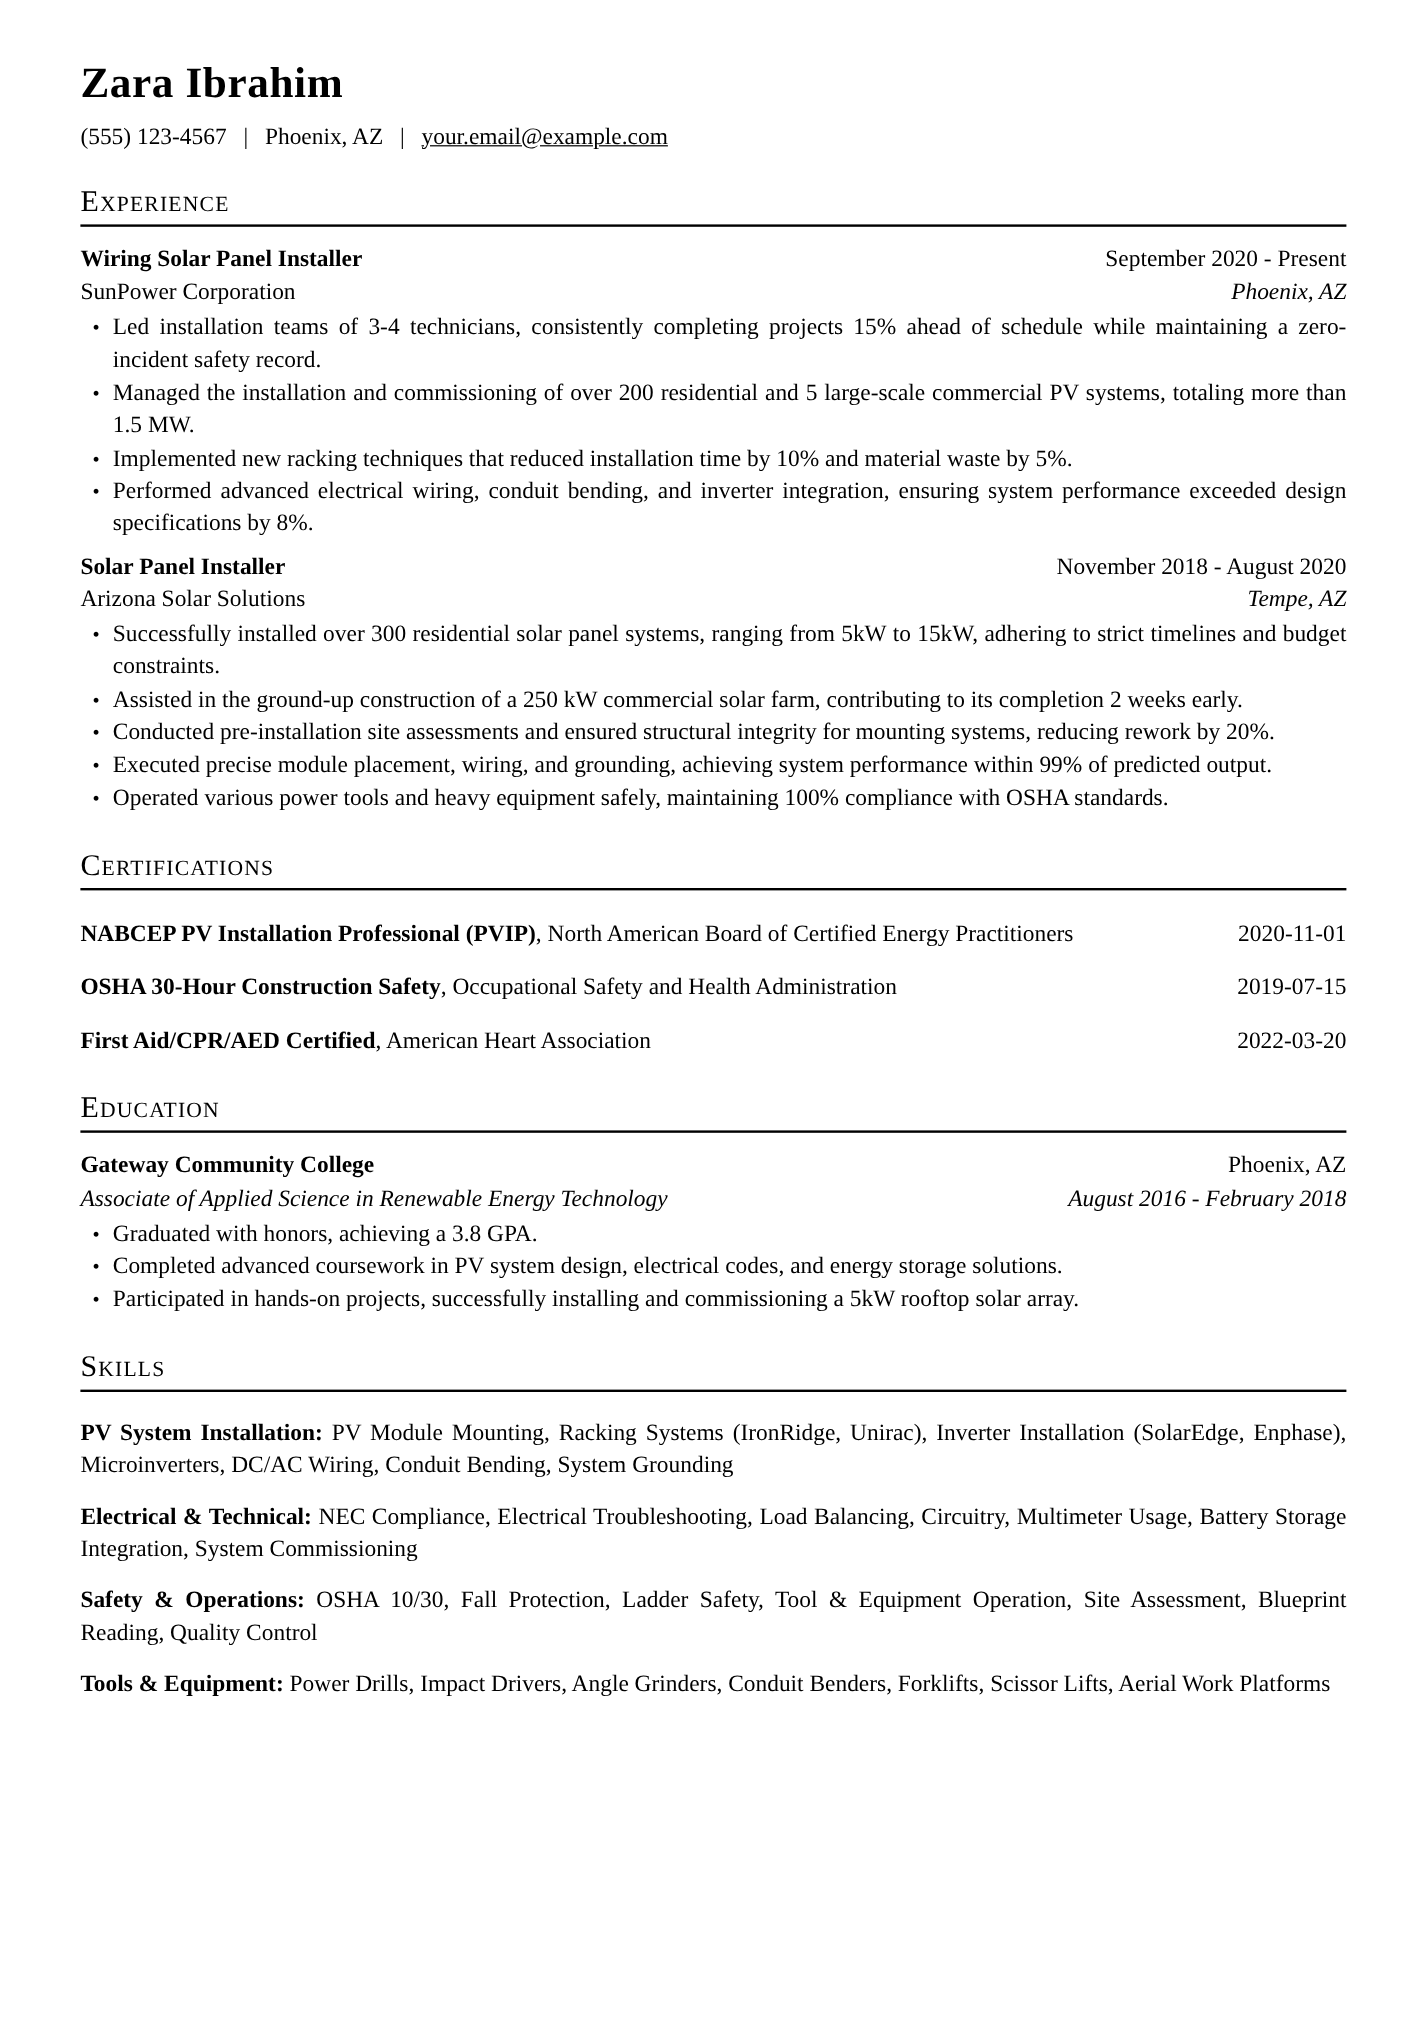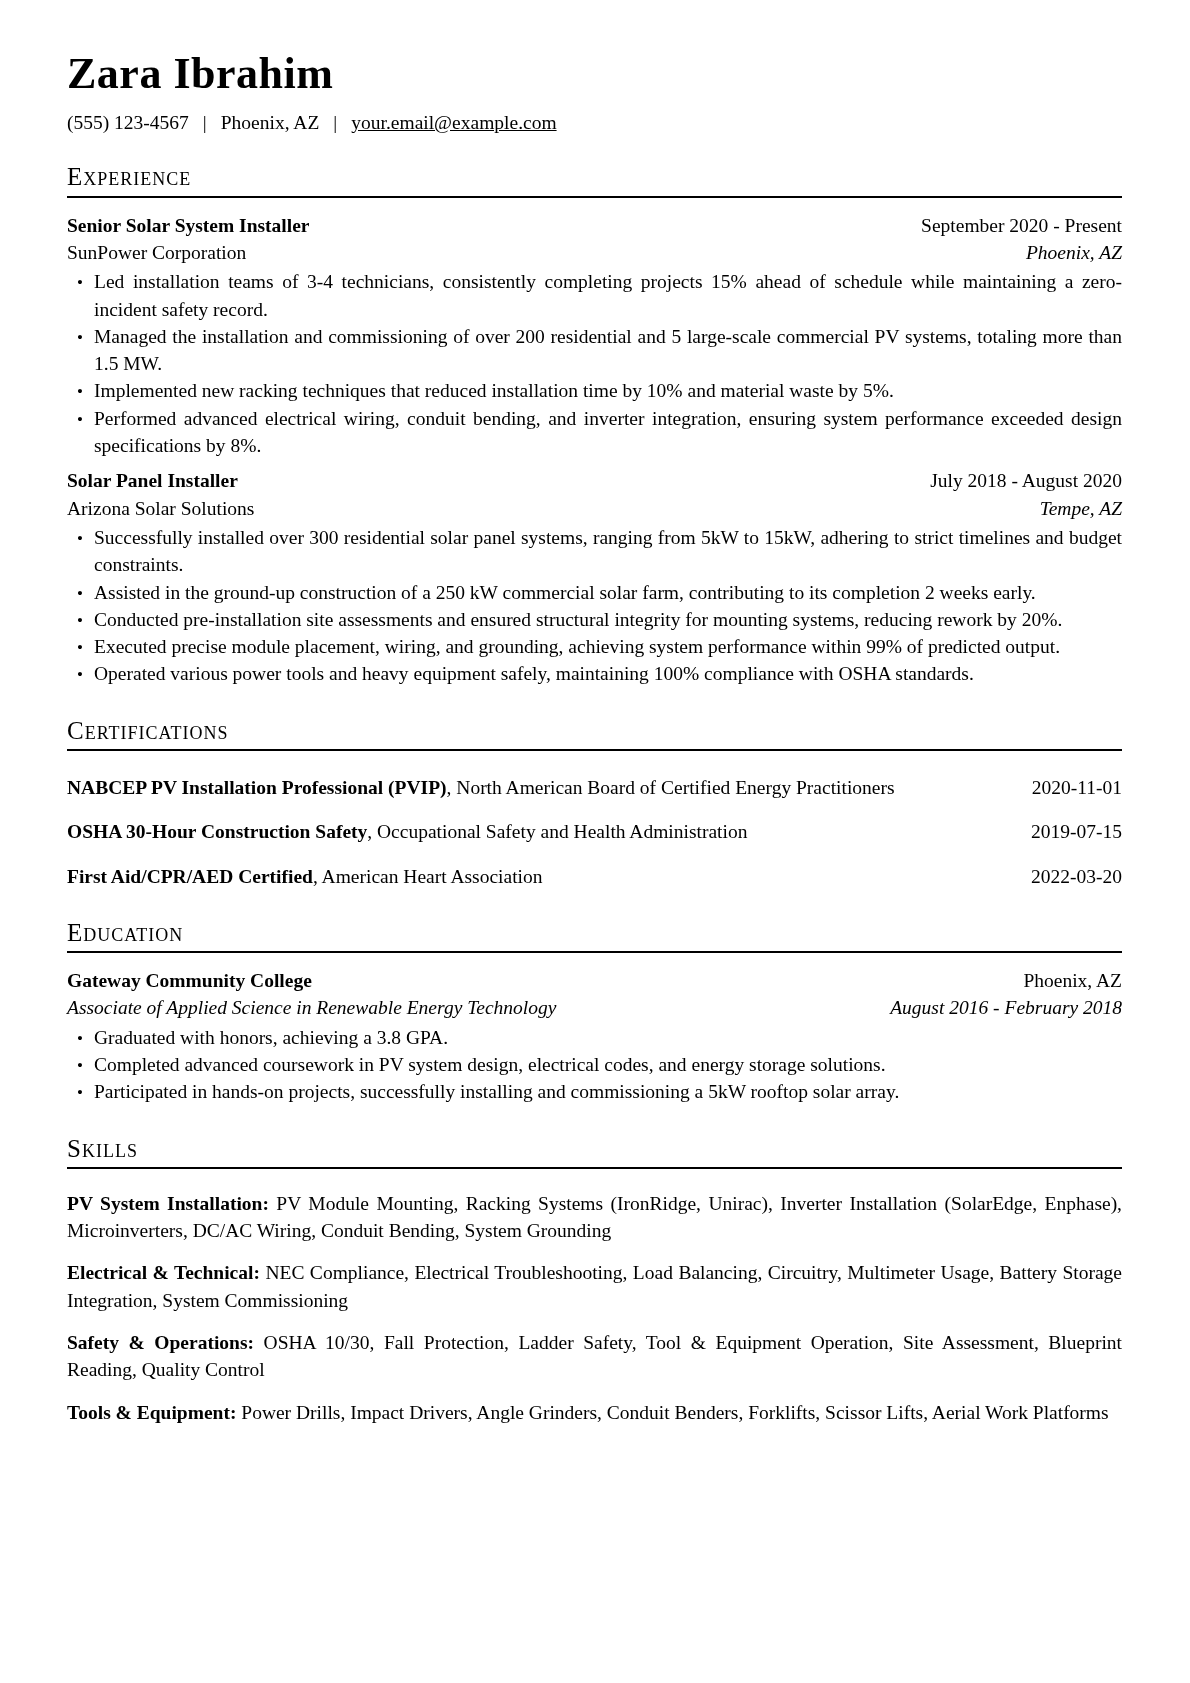--- a/index.html
+++ b/index.html
@@ -12,21 +12,21 @@
     margin: 0 auto;
   }
   .page {
     width: 1190px;
     height: 1683px;
     padding: 50px 68px 40px 67px;
     overflow: hidden;
   }
   
   .name {
-    font-size: 44px;
+    font-size: 36px;
     font-weight: bold;
     letter-spacing: 0.5px;
     line-height: 1.1;
   }
   .contact-line {
     margin-top: 14px;
     font-size: 19.5px;
   }
   .contact-sep {
     display: inline-block;
@@ -111,39 +111,39 @@
     <div class="contact-line">
       <span>(555) 123-4567</span><span class="contact-sep">|</span><span>Phoenix, AZ</span><span class="contact-sep">|</span><a class="email-link">your.email@example.com</a>
     </div>
   </div>
 
   <div class="section-heading">Experience</div>
   <div class="section-body">
 
     <div>
       <div class="entry-header">
-        <span class="entry-title">Senior Solar System Installer</span>
+        <span class="entry-title">Wiring Solar Panel Installer</span>
         <span>September 2020 - Present</span>
       </div>
       <div class="entry-header" style="margin-top:0;">
         <span>SunPower Corporation</span>
         <span class="italic">Phoenix, AZ</span>
       </div>
       <ul class="bullets">
         <li><span class="bullet-marker"></span><span>Led installation teams of 3-4 technicians, consistently completing projects 15% ahead of schedule while maintaining a zero-incident safety record.</span></li>
         <li><span class="bullet-marker"></span><span>Managed the installation and commissioning of over 200 residential and 5 large-scale commercial PV systems, totaling more than 1.5 MW.</span></li>
         <li><span class="bullet-marker"></span><span>Implemented new racking techniques that reduced installation time by 10% and material waste by 5%.</span></li>
         <li><span class="bullet-marker"></span><span>Performed advanced electrical wiring, conduit bending, and inverter integration, ensuring system performance exceeded design specifications by 8%.</span></li>
       </ul>
     </div>
 
     <div>
       <div class="entry-header">
         <span class="entry-title">Solar Panel Installer</span>
-        <span>July 2018 - August 2020</span>
+        <span>November 2018 - August 2020</span>
       </div>
       <div class="entry-header" style="margin-top:0;align-items:flex-end;">
         <span>Arizona Solar Solutions</span>
         <span class="italic">Tempe, AZ</span>
       </div>
       <ul class="bullets">
         <li><span class="bullet-marker"></span><span>Successfully installed over 300 residential solar panel systems, ranging from 5kW to 15kW, adhering to strict timelines and budget constraints.</span></li>
         <li><span class="bullet-marker"></span><span>Assisted in the ground-up construction of a 250 kW commercial solar farm, contributing to its completion 2 weeks early.</span></li>
         <li><span class="bullet-marker"></span><span>Conducted pre-installation site assessments and ensured structural integrity for mounting systems, reducing rework by 20%.</span></li>
         <li><span class="bullet-marker"></span><span>Executed precise module placement, wiring, and grounding, achieving system performance within 99% of predicted output.</span></li>

